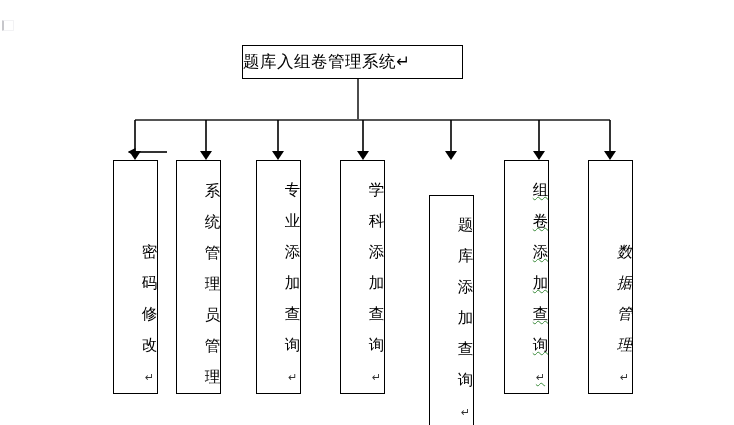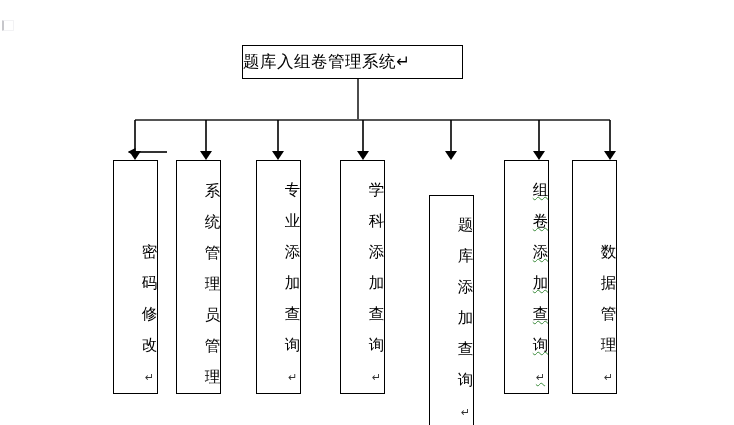--- a/index.html
+++ b/index.html
@@ -64,21 +64,21 @@
     width: 24px;
     word-break: break-all;
     white-space: normal;
   }
   .leaf-1 { left: 113px; }
   .leaf-2 { left: 176px; }
   .leaf-3 { left: 256px; font-family: Liberation Serif, serif; }
   .leaf-4 { left: 340px; }
   .leaf-5 { left: 429px; margin-top: 35px; }
   .leaf-6 { left: 496px; margin-left: 8px; }
-  .leaf-7 { left: 572px; }
+  .leaf-7 { left: 588px; font-style: italic; }
 
   .corner-artifact {
     position: absolute;
     left: 2px;
     top: 20px;
     width: 9px;
     height: 9px;
     border: 1px solid #e8e8ec;
     border-left: 2px solid #9a9aa2;
     border-radius: 1px;

